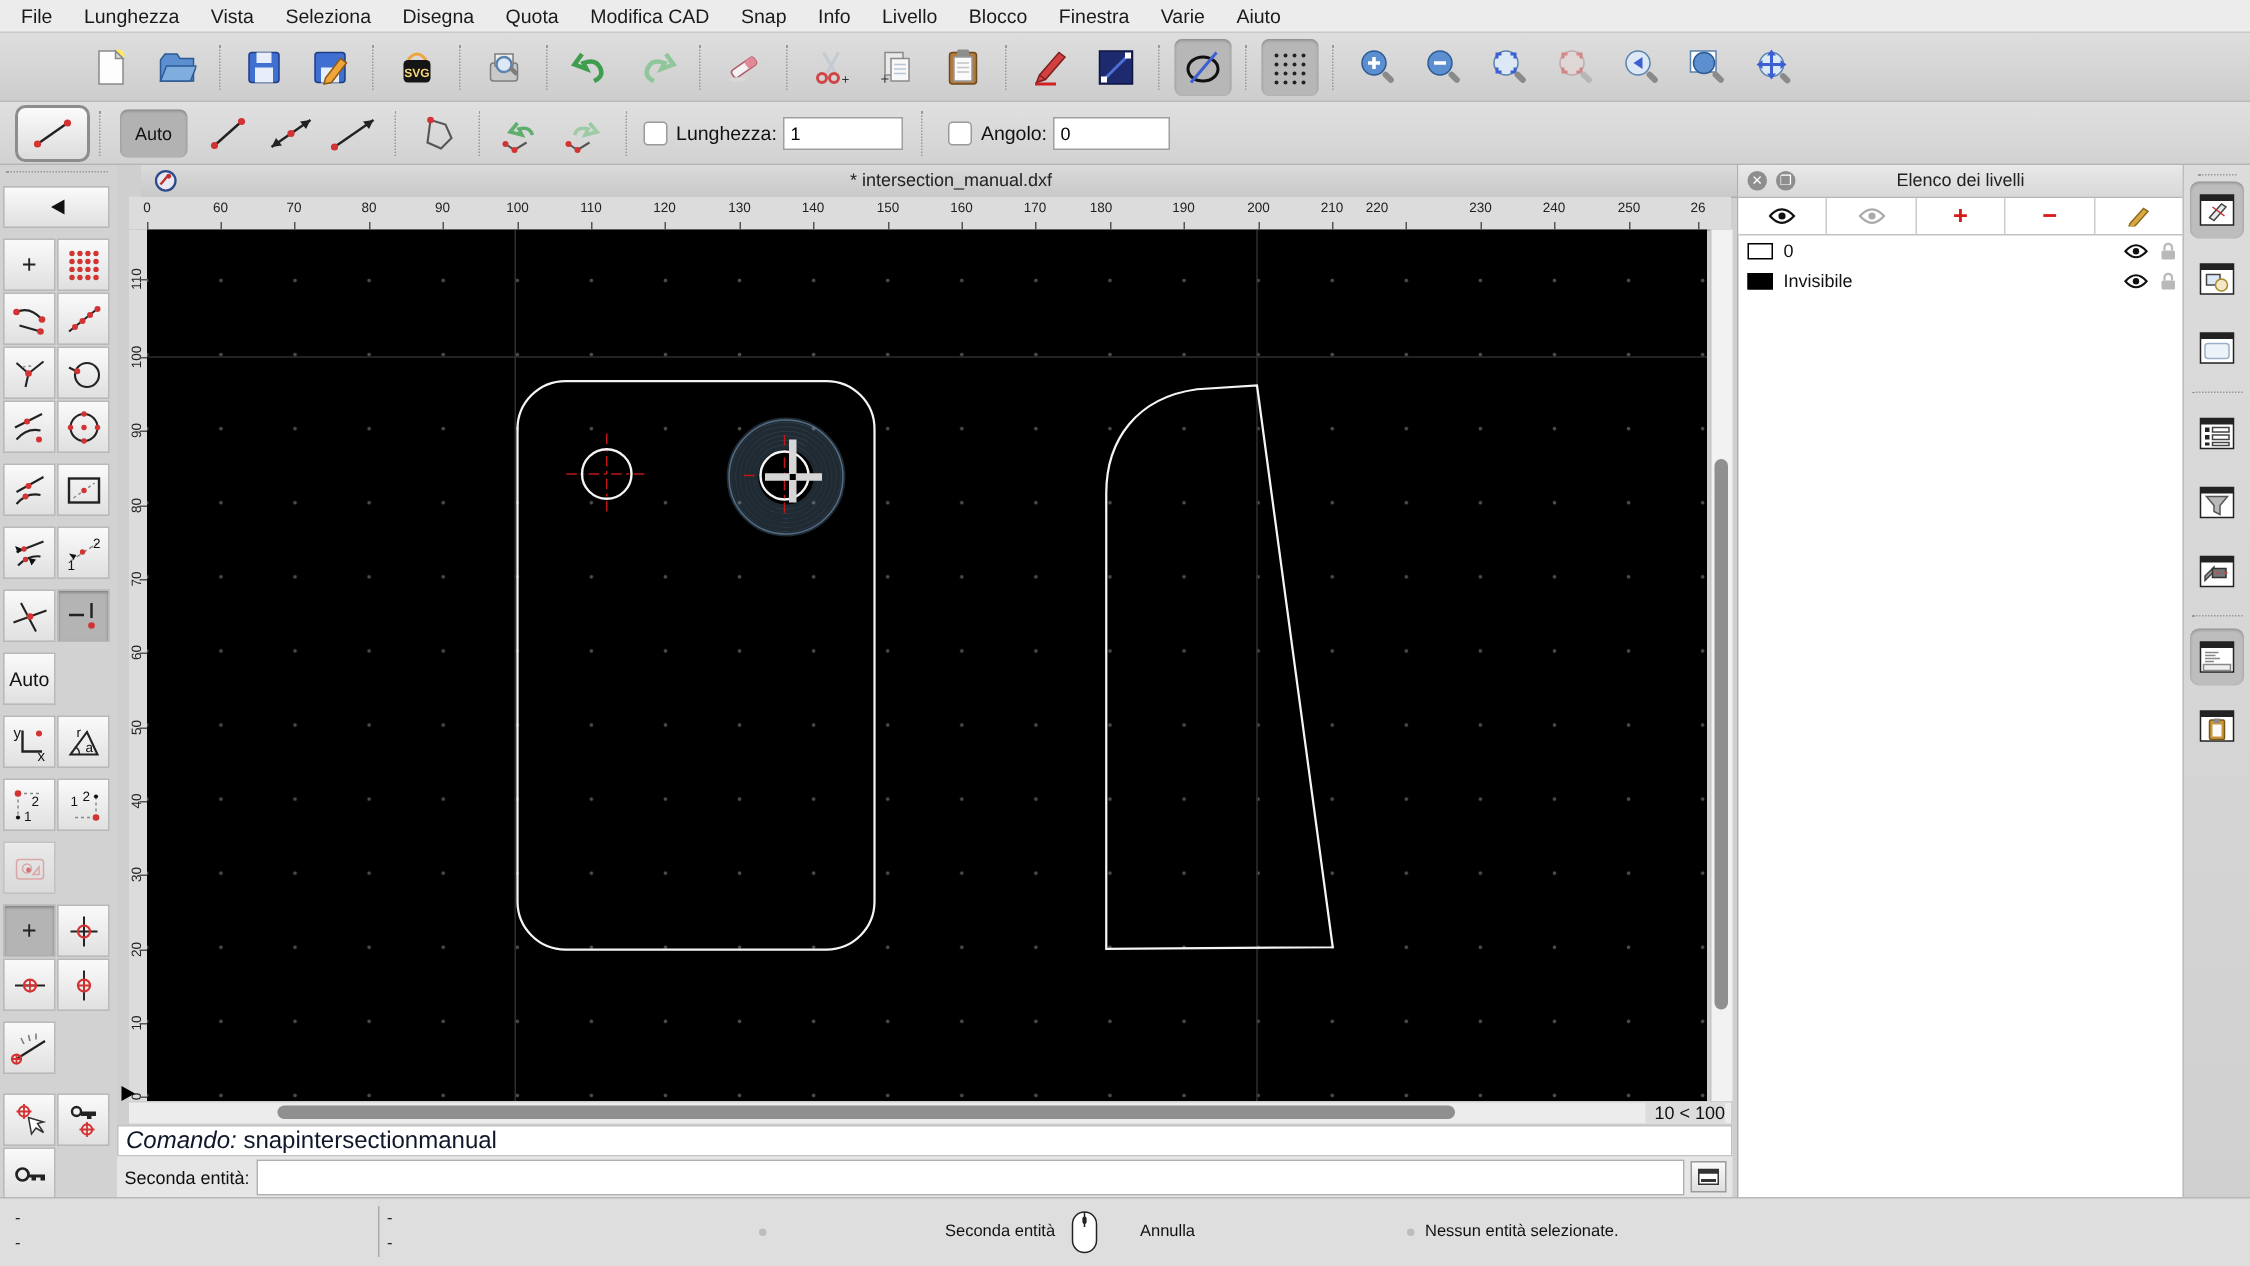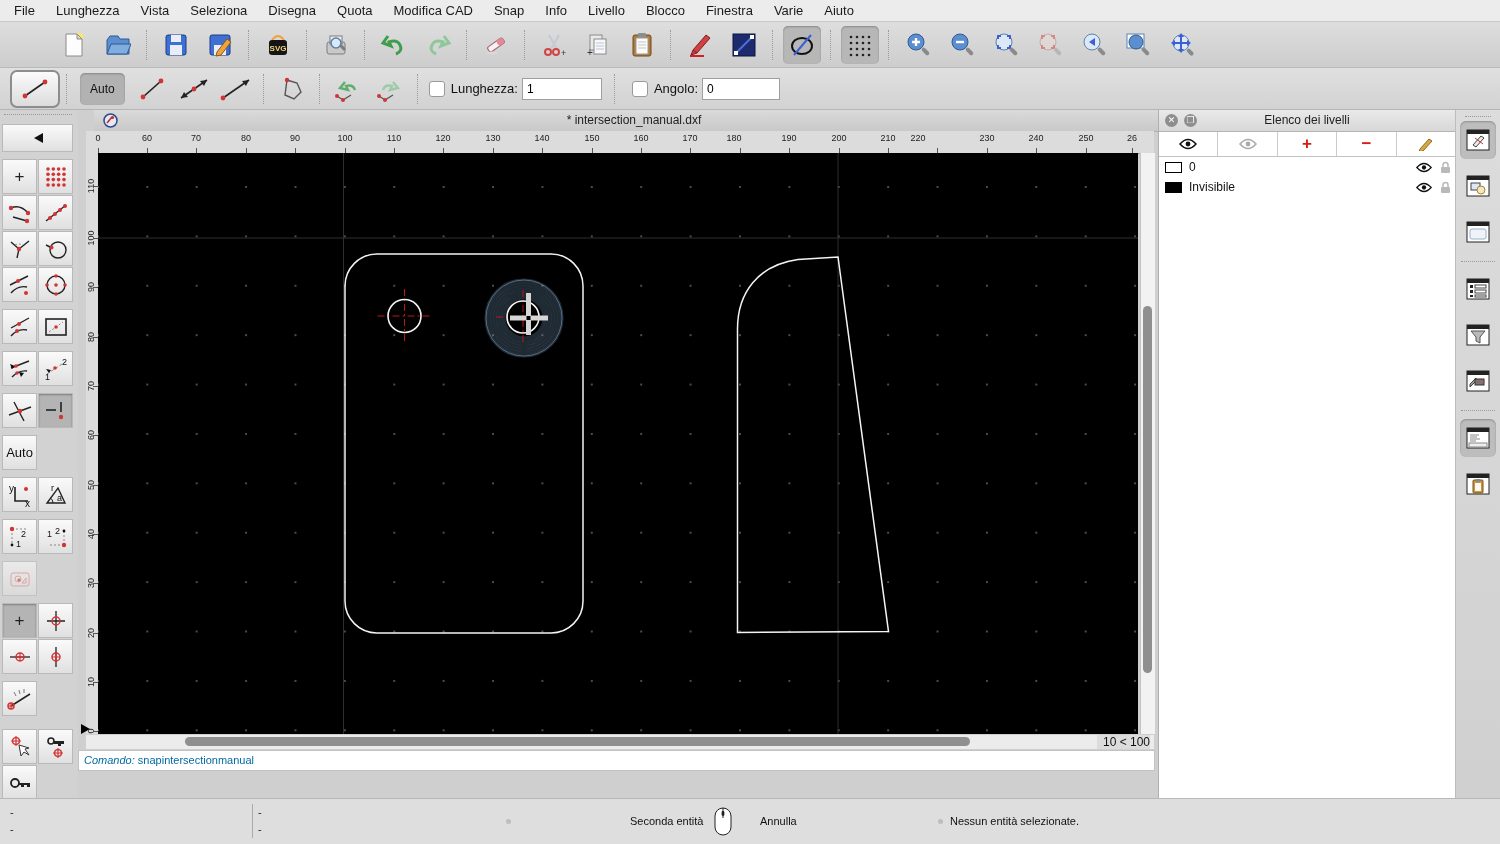--- a/index.html
+++ b/index.html
@@ -38,21 +38,21 @@
   .hruler .tick{position:absolute;bottom:0;width:1px;height:5px;background:#555;}
   .vruler{position:absolute;left:8px;top:43px;width:12px;height:581px;background:#dcdcdc;border-right:1px solid #9f9f9f;overflow:hidden;}
   .vruler .rl{position:absolute;left:5px;font-size:9px;color:#222;transform:translate(-50%,-50%) rotate(-90deg);white-space:nowrap;}
   .vruler .tick{position:absolute;right:0;height:1px;width:5px;background:#555;}
   .canvas{position:absolute;left:20px;top:43px;width:1040px;height:581px;background-color:#000;background-image:radial-gradient(circle,#4c4c4c 0.9px,transparent 1.5px);background-size:49.4px 49.4px;background-position:24.6px 9.3px;overflow:hidden;}
   .vscroll{position:absolute;left:1062px;top:43px;width:14px;height:581px;background:#f2f2f2;border-left:1px solid #c4c4c4;}
   .vscroll .thumb{position:absolute;left:2px;top:153px;width:9px;height:367px;background:#8f8f8f;border-radius:5px;}
   .hscrollrow{position:absolute;left:8px;top:625px;width:1068px;height:14px;background:#ececec;}
   .hscrollrow .thumb{position:absolute;left:99px;top:2px;width:785px;height:9px;background:#8f8f8f;border-radius:5px;}
   .zoomind{position:absolute;right:4px;top:0;font-size:12px;color:#111;background:#dcdcdc;height:14px;line-height:14px;padding-left:6px;}
-  .cmdhist{position:absolute;left:0;top:640px;width:1077px;height:21px;background:#fff;border:1px solid #c2c2c2;box-sizing:border-box;font-size:11px;line-height:19px;padding-left:5px;color:#0369a1;}
+  .cmdhist{position:absolute;left:0;top:640px;width:1077px;height:21px;background:#fff;border:1px solid #c2c2c2;box-sizing:border-box;font-size:16px;line-height:19px;padding-left:5px;color:#0f172a;}
   .cmdhist .clabel{font-style:italic;}
   .cmdrow{position:absolute;left:0;top:661px;width:1077px;height:27px;background:#e6e6e6;display:flex;align-items:center;box-sizing:border-box;padding-left:5px;}
   .cmdrow .plabel{font-size:12px;color:#111;margin-right:5px;white-space:nowrap;}
   .cmdrow input{flex:1;height:20px;border:1px solid #b0b0b0;background:#fff;margin-right:4px;font-size:12px;}
   .kbbtn{width:22px;height:19px;background:linear-gradient(#fafafa,#ddd);border:1px solid #9c9c9c;display:flex;align-items:center;justify-content:center;margin-right:4px;}
   .corner-arrow{position:absolute;left:3px;top:614px;width:0;height:0;border-left:9px solid #000;border-top:5px solid transparent;border-bottom:5px solid transparent;}
   
   .layerpanel{position:absolute;left:1158px;top:110px;width:297px;height:688px;background:#fff;border-left:1px solid #b0b0b0;box-sizing:border-box;}
   .lp-title{height:21px;background:linear-gradient(#e9e9e9,#d8d8d8);border-bottom:1px solid #b5b5b5;position:relative;text-align:center;font-size:12px;color:#222;line-height:21px;}
   .lp-title .wbtn{position:absolute;top:4px;width:13px;height:13px;border-radius:50%;background:#8e8e8e;color:#fff;font-size:9px;line-height:13px;text-align:center;}
@@ -737,20 +737,31 @@
         <div class="thumb"></div>
       </div>
     <div class="hscrollrow">
       <div class="thumb"></div>
       <div class="zoomind">10 &lt; 100</div>
     </div>
     <div class="cmdhist">
       <span class="clabel">Comando:</span>
       <span>snapintersectionmanual</span>
     </div>
+    <div class="cmdrow">
+      <span class="plabel">Seconda entità:</span>
+      <input value="" style="">
+      <div class="kbbtn">
+          <svg width="14" height="11" viewBox="0 0 14 11">
+            <rect x="0.5" y="0.5" width="13" height="10" fill="#fff" stroke="#333"></rect>
+            <rect x="0.5" y="0.5" width="13" height="3" fill="#333"></rect>
+            <rect x="2" y="7" width="10" height="2" fill="#333"></rect>
+          </svg>
+        </div>
+    </div>
   </div>
 
   <div class="layerpanel">
     <div class="lp-title">
       <div class="wbtn" style="left:6px">✕</div>
       <div class="wbtn" style="left:25px">❐</div>
       <span>Elenco dei livelli</span>
     </div>
     <div class="lp-toolbar">
       <div class="cell">

